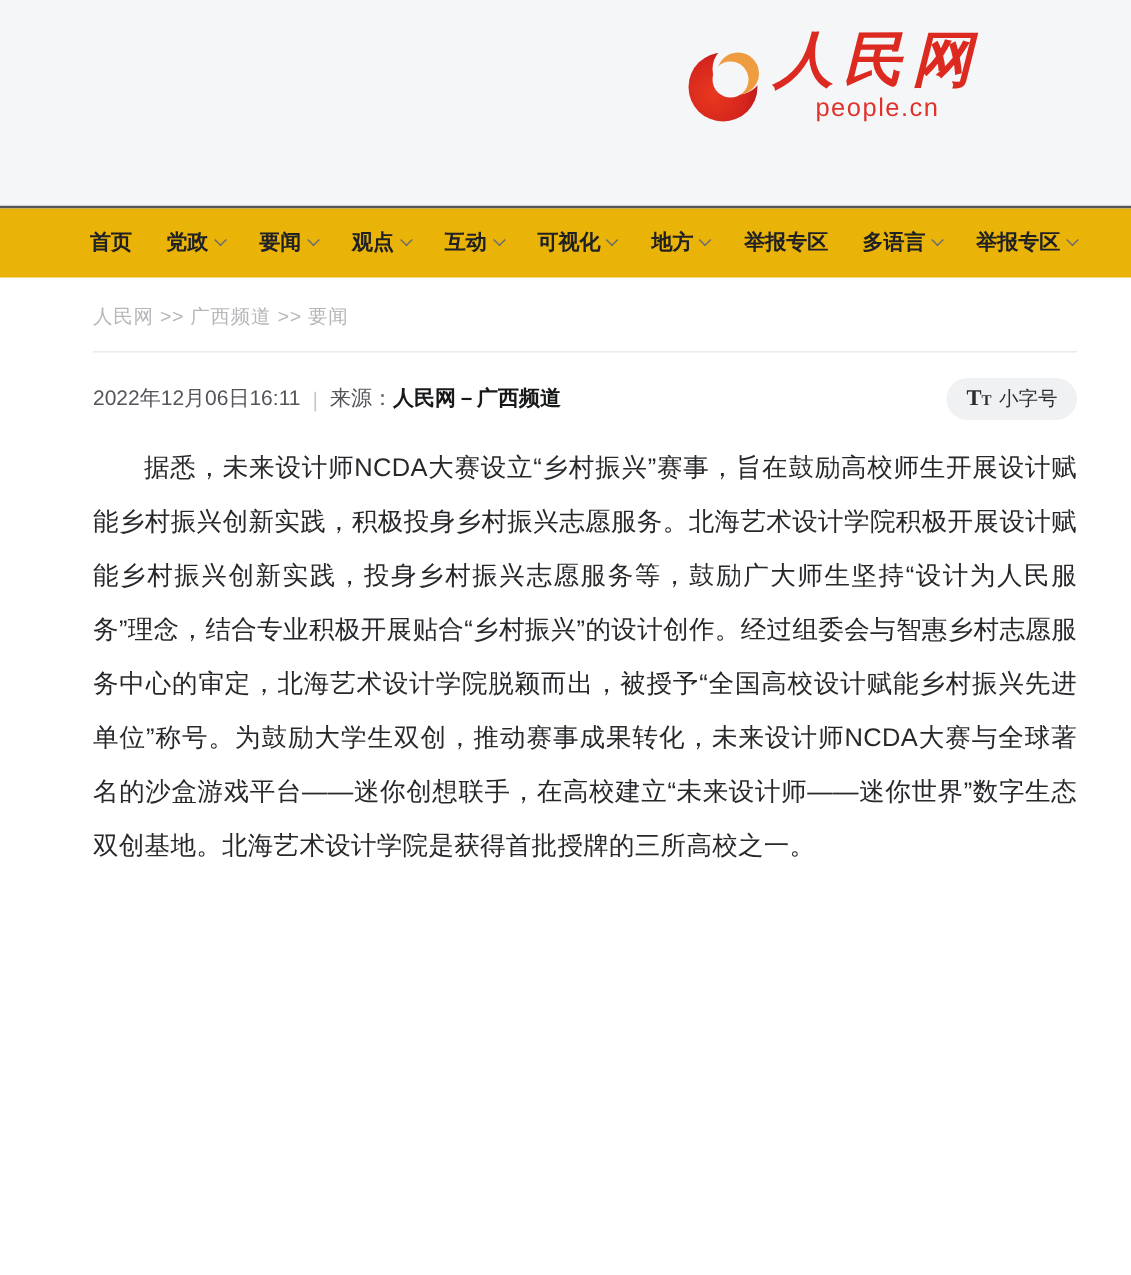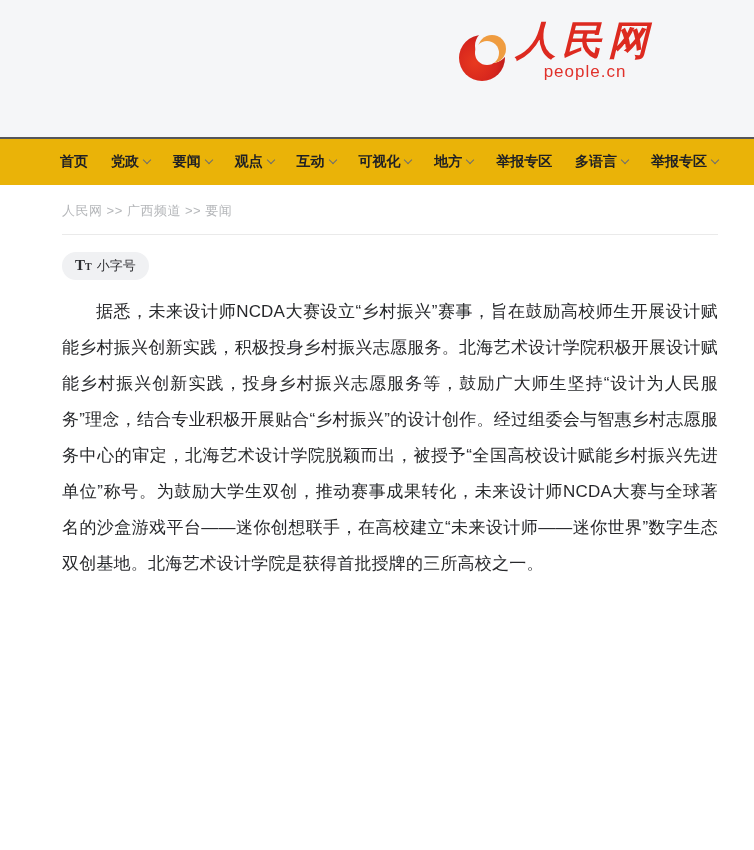--- a/index.html
+++ b/index.html
@@ -127,20 +127,26 @@
     </ul>
   </div>
 
   <div class="container">
 
     <div class="breadcrumb">人民网 &gt;&gt; 广西频道 &gt;&gt; 要闻</div>
     <hr class="rule">
 
 
     <div class="meta-row">
+      <div class="meta-left">
+        <span class="meta-date">2022年12月06日16:11</span>
+        <span class="meta-sep">|</span>
+        <span class="source-label">来源：</span>
+        <span class="source">人民网－广西频道</span>
+      </div>
       <div class="fontsize-pill">
         <span class="t-lg">T</span>
         <span class="t-sm">T</span>
         <span>小字号</span>
       </div>
     </div>
 
     <div class="article">
       <p>据悉，未来设计师NCDA大赛设立“乡村振兴”赛事，旨在鼓励高校师生开展设计赋能乡村振兴创新实践，积极投身乡村振兴志愿服务。北海艺术设计学院积极开展设计赋能乡村振兴创新实践，投身乡村振兴志愿服务等，鼓励广大师生坚持“设计为人民服务”理念，结合专业积极开展贴合“乡村振兴”的设计创作。经过组委会与智惠乡村志愿服务中心的审定，北海艺术设计学院脱颖而出，被授予“全国高校设计赋能乡村振兴先进单位”称号。为鼓励大学生双创，推动赛事成果转化，未来设计师NCDA大赛与全球著名的沙盒游戏平台——迷你创想联手，在高校建立“未来设计师——迷你世界”数字生态双创基地。北海艺术设计学院是获得首批授牌的三所高校之一。</p>
 

